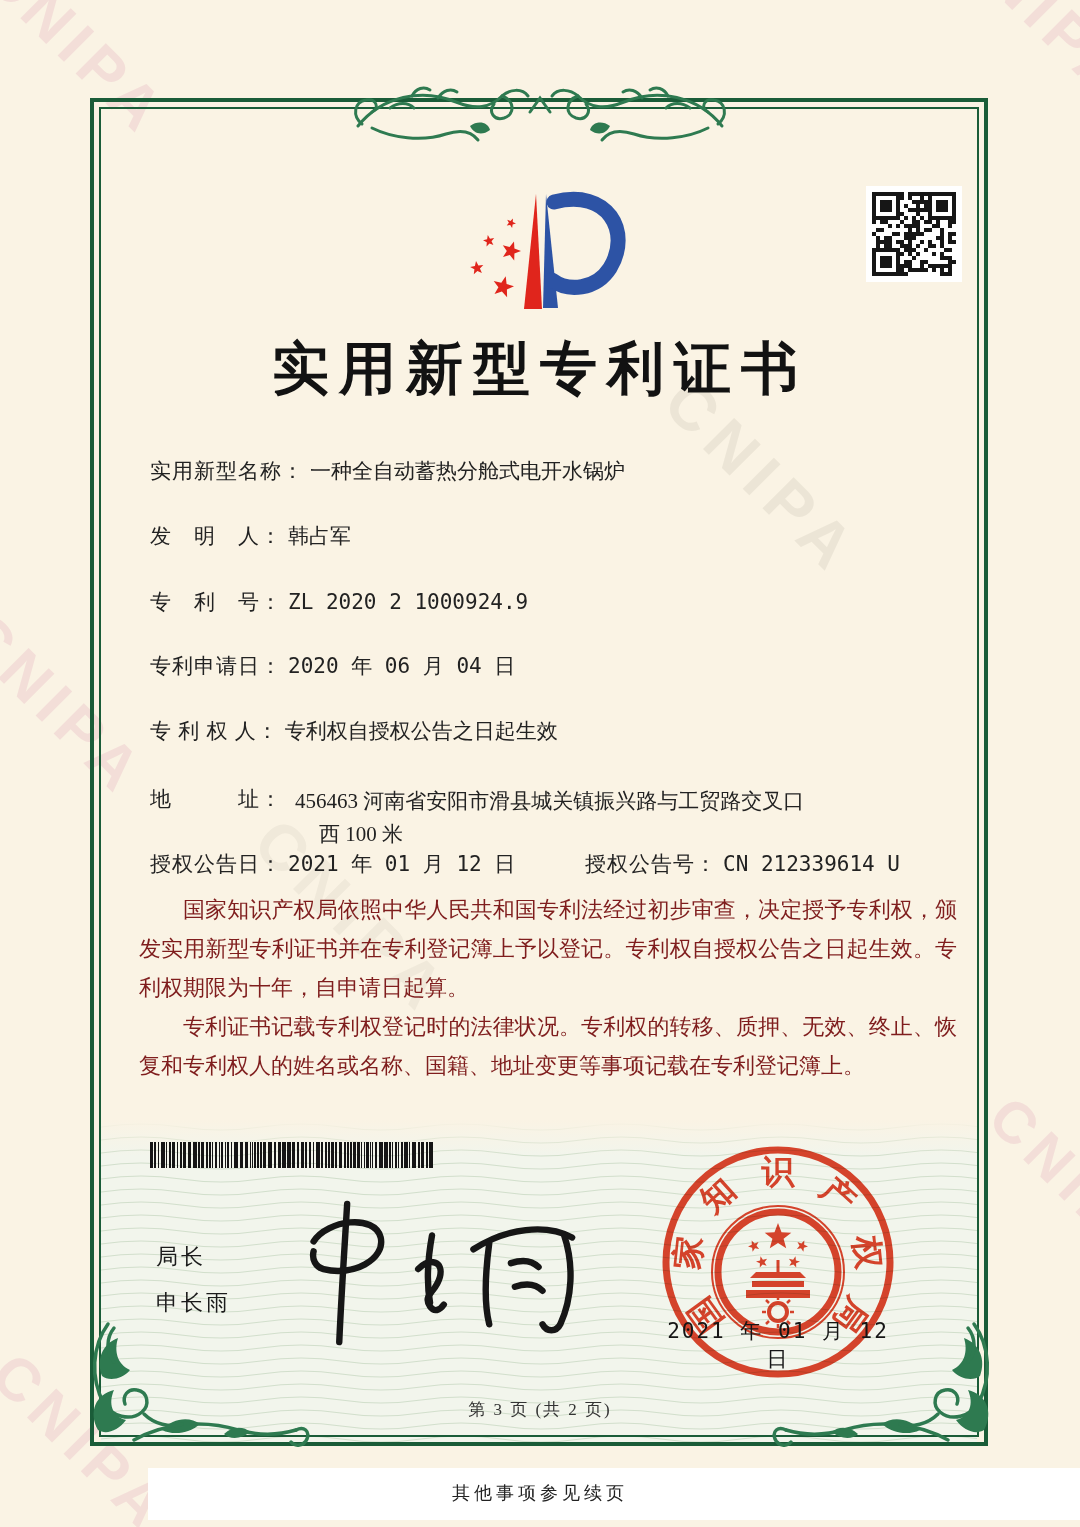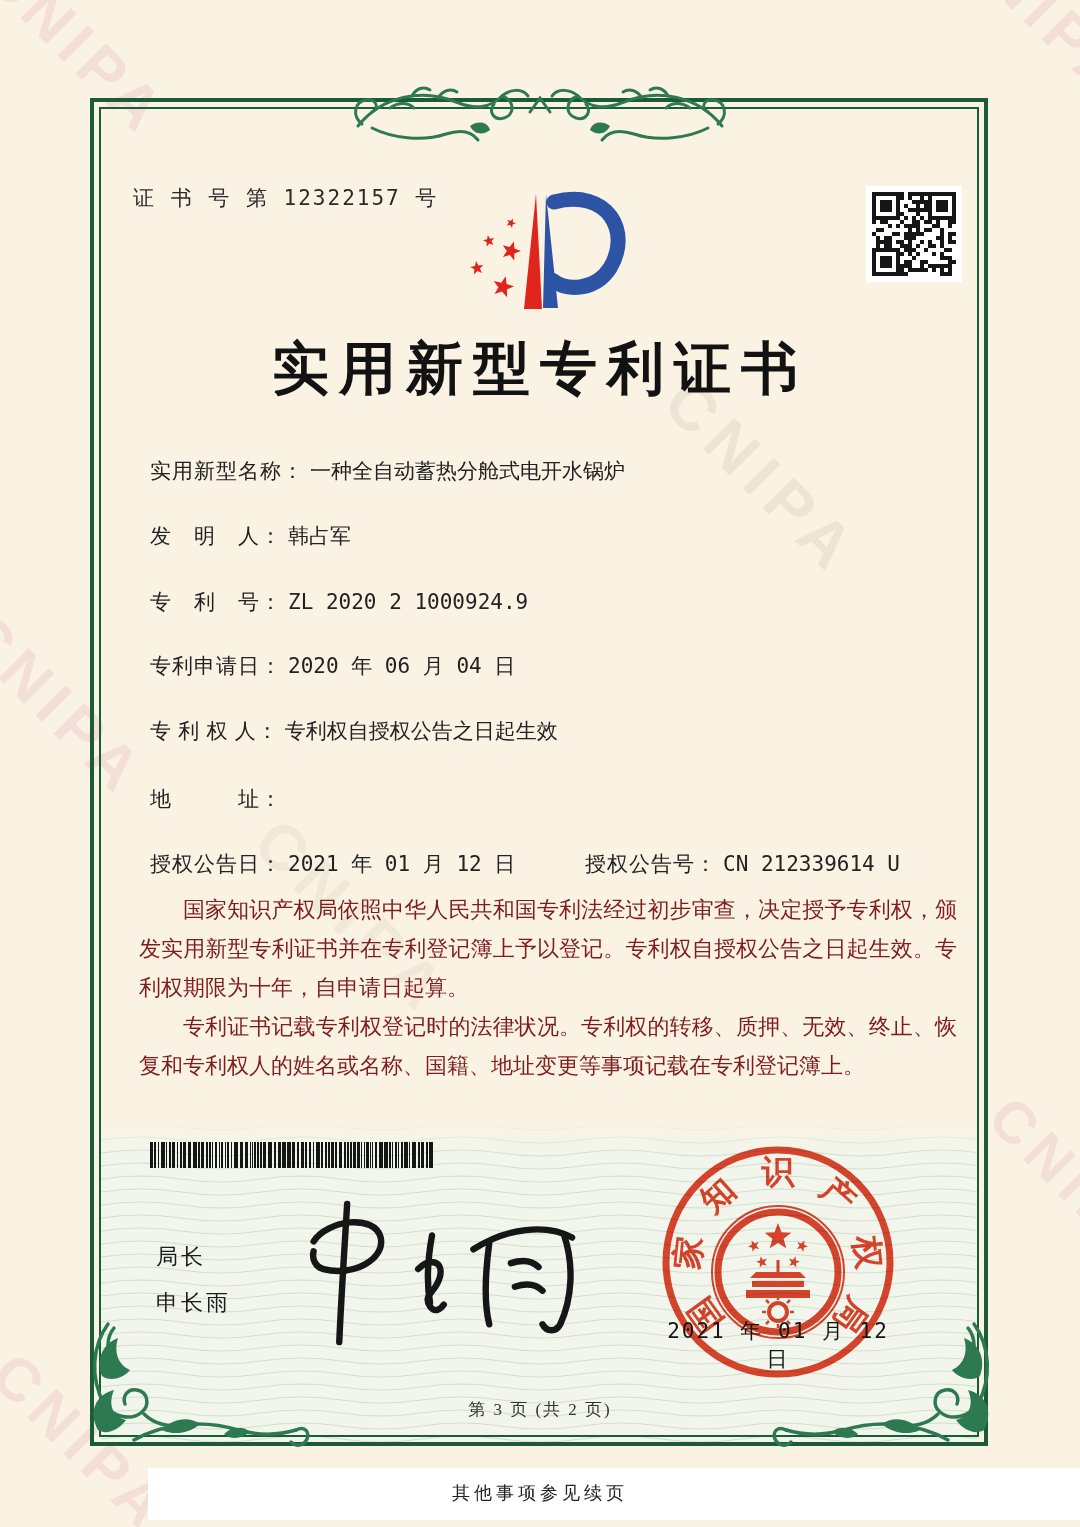--- a/index.html
+++ b/index.html
@@ -166,21 +166,20 @@
       <path d="M20,112 C10,94 18,76 36,72 C30,86 34,98 48,102 C40,113 28,117 20,112 Z" fill="var(--orn-green)" stroke="none"></path>
       <path d="M56,122 C88,104 128,102 160,112 C178,117 198,118 218,112"></path>
       <path d="M218,112 C226,108 232,113 229,121 C226,128 217,129 213,124"></path>
       <path d="M84,112 C94,100 112,98 122,106 C112,115 96,118 84,112 Z" fill="var(--orn-green)" stroke="none"></path>
       <path d="M146,116 C154,108 166,108 172,114 C164,121 152,122 146,116 Z" fill="var(--orn-green)" stroke="none"></path>
       <path d="M36,10 C28,20 28,34 36,44"></path>
       <path d="M66,96 C76,106 92,110 104,106"></path>
     </g>
   </svg>
 
-  <div class="content cert-no">证 书 号 第 12322157 号</div>
 
   <svg id="logo" class="content" width="200" height="140" viewBox="0 0 200 140">
     <g id="logo-stars">
         <path d="M72.9,38.4L72.8,41.9L76.0,43.4L72.6,44.4L72.1,47.9L70.2,44.9L66.7,45.6L68.9,42.8L67.2,39.7L70.5,41.0Z" fill="var(--logo-red)"></path>
         <path d="M47.8,55.1L50.0,58.7L54.2,58.0L51.5,61.3L53.4,65.1L49.5,63.5L46.5,66.5L46.8,62.2L43.0,60.3L47.1,59.3Z" fill="var(--logo-red)"></path>
         <path d="M74.0,61.4L74.4,68.5L81.0,70.9L74.4,73.4L74.2,80.5L69.8,75.0L63.0,77.0L66.8,71.1L62.8,65.2L69.6,67.0Z" fill="var(--logo-red)"></path>
         <path d="M36.0,81.1L38.4,85.4L43.3,84.9L39.9,88.5L41.9,93.0L37.4,90.9L33.8,94.2L34.4,89.3L30.1,86.9L34.9,85.9Z" fill="var(--logo-red)"></path>
         <path d="M65.7,96.3L66.6,104.1L74.0,106.3L66.9,109.5L67.1,117.2L61.9,111.5L54.5,114.0L58.4,107.3L53.7,101.1L61.3,102.7Z" fill="var(--logo-red)"></path>
       </g>
     <path d="M96,14 L102,129 L84,129 Z" fill="var(--logo-red)"></path>
@@ -644,20 +643,24 @@
     <span class="lab">专　利　号：</span><span class="val mono">ZL 2020 2 1000924.9</span>
   </div>
   <div class="content field" style="top:652px">
     <span class="lab">专利申请日：</span><span class="val mono">2020 年 06 月 04 日</span>
   </div>
   <div class="content field" style="top:717px">
     <span class="lab">专 利 权 人：</span><span class="val">专利权自授权公告之日起生效</span>
   </div>
   <div class="content field" style="top:785px">
     <span class="lab">地　　　址：</span>
+  </div>
+  <div class="content addr-val" style="top:785px">
+    <div>456463 河南省安阳市滑县城关镇振兴路与工贸路交叉口</div>
+    <div class="addr-line2">西 100 米</div>
   </div>
   <div class="content field" style="top:850px">
     <span class="lab">授权公告日：</span><span class="val mono">2021 年 01 月 12 日</span>
   </div>
   <div class="content field grant-no" style="top:850px">
     <span class="lab">授权公告号：</span><span class="val mono">CN 212339614 U</span>
   </div>
 
   <div class="content body-text">
     <p>国家知识产权局依照中华人民共和国专利法经过初步审查，决定授予专利权，颁发实用新型专利证书并在专利登记簿上予以登记。专利权自授权公告之日起生效。专利权期限为十年，自申请日起算。</p>

